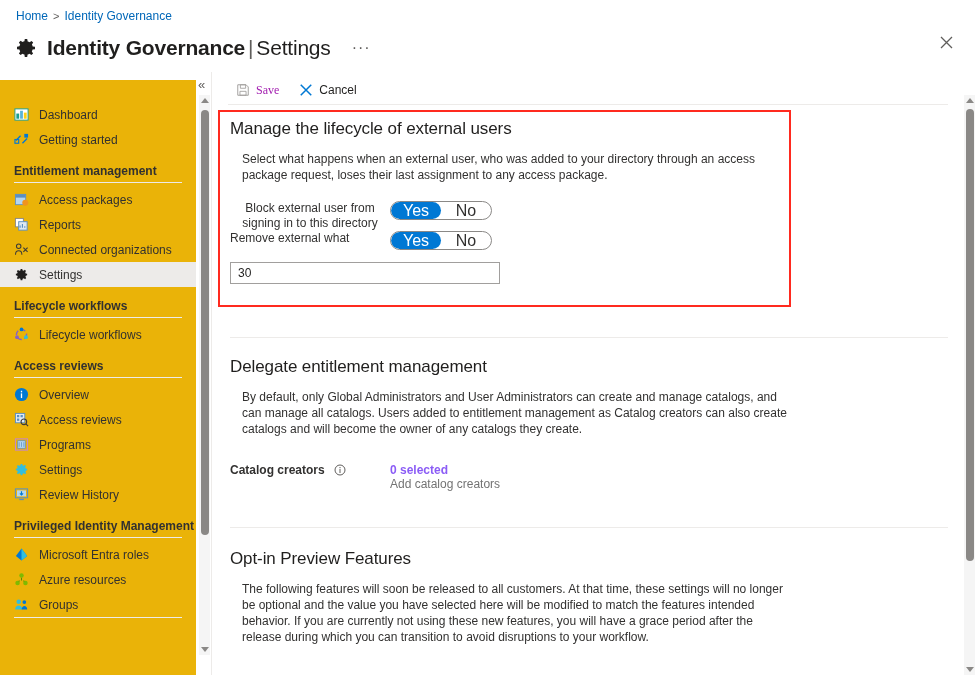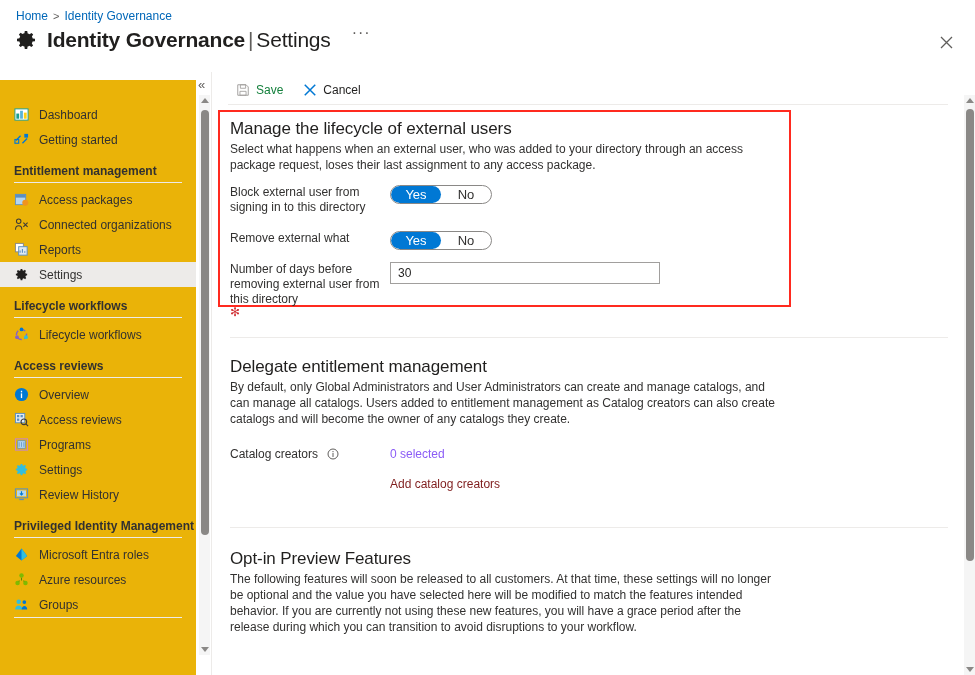--- a/index.html
+++ b/index.html
@@ -19,21 +19,21 @@
     position: absolute; left: 16px; top: 8px;
     font-size: 12px; line-height: 16px;
     display: flex; align-items: center; gap: 5px;
   }
   .breadcrumb a { color: #0067b8; text-decoration: none; cursor: pointer; }
   .breadcrumb .sep { color: #605e5c; font-size: 11px; }
 
   
   .title-row {
     position: absolute; left: 14px; top: 28px;
-    display: flex; align-items: flex-start; gap: 9px;
+    display: flex; align-items: flex-end; gap: 9px;
     height: 32px;
   }
   .title-gear { width: 24px; height: 24px; display: block; }
   .title-text {
     font-size: 21px; font-weight: 600; letter-spacing: -0.2px;
     color: #201f1e; white-space: nowrap;
   }
   .title-text .pipe { font-weight: 300; color: #605e5c; margin: 0 3px; }
   .title-text .sub { font-weight: 400; color: #201f1e; }
   .title-ellipsis {
@@ -103,21 +103,21 @@
   
   .cmdbar {
     position: absolute; left: 228px; top: 78px;
     height: 24px; display: flex; align-items: center; gap: 4px;
   }
   .cmd {
     display: flex; align-items: center; gap: 6px;
     height: 24px; padding: 0 8px; font-size: 12px;
     cursor: pointer; border-radius: 2px;
   }
-  .cmd.disabled { color: #15803d; cursor: default; }
+  .cmd.disabled { color: #a21caf; cursor: default; font-family: Liberation Serif, serif; }
   .cmd.enabled { color: #201f1e; }
   .cmd svg { display: block; }
   .cmd-rule {
     position: absolute; left: 228px; top: 104px;
     width: 720px; height: 1px; background: #edebe9;
   }
 
   
   .content {
     position: absolute; left: 212px; top: 105px;
@@ -129,42 +129,42 @@
     width: 573px; height: 197px;
     border: 2px solid #ff2a1f;
   }
   .sec { position: absolute; left: 18px; }
   .sec-title {
     font-size: 17px; font-weight: 400; color: #201f1e;
     letter-spacing: -0.1px; margin: 0 0 2px 0;
   }
   .sec-desc {
     font-size: 12px; line-height: 16px; color: #323130;
-    margin: 0;
+    margin: 12px;
   }
 
   .field-row {
     position: absolute; display: flex; align-items: flex-start;
   }
   .field-label {
     font-size: 12px; line-height: 15px; color: #323130;
     width: 160px; flex: none;
   }
   .req { color: #d13438; font-size: 12px; line-height: 10px; }
 
   
   .toggle {
     display: flex; align-items: stretch;
     width: 102px; height: 19px;
     border: 1px solid #8a8886; border-radius: 10px;
     overflow: hidden; background: #ffffff; cursor: pointer;
   }
   .toggle .opt {
     flex: 1; display: flex; align-items: center; justify-content: center;
-    font-size: 13px; color: #323130;
+    font-size: 16px; color: #323130;
   }
   .toggle .opt.on {
     background: #0078d4; color: #ffffff; border-radius: 10px;
     font-weight: 400;
   }
 
   .txtinput {
     width: 270px; height: 22px;
     border: 1px solid #a19f9d; background: #fff;
     font-size: 12px; color: #201f1e;
@@ -172,21 +172,21 @@
     outline: none;
   }
 
   .hr {
     position: absolute; left: 18px; width: 718px;
     height: 1px; background: #edebe9;
   }
 
   .value-text { font-size: 12px; color: #8b5cf6; }
   .link {
-    font-size: 12px; color: #7f1d1d; cursor: pointer;
+    font-size: 12px; color: #737373; cursor: pointer;
     text-decoration: none;
   }
   .info-ico {
     width: 12px; height: 12px; display: inline-block;
     vertical-align: -2px; margin-left: 6px;
   }
 
   
   .sb.right { right: 0; top: 95px; height: 580px; }
 </style>
@@ -275,36 +275,36 @@
               <rect x="1.5" y="2.5" width="11" height="11" fill="#b4d6f0" stroke="#5a8fc2" stroke-width="0.9"></rect>
               <rect x="1.5" y="2.5" width="11" height="3.5" fill="#5a8fc2"></rect>
               <circle cx="12" cy="11.5" r="3.2" fill="#f0941e"></circle>
             </svg>
           </span>
           <span>Access packages</span>
         </div>
         <div class="nav-item">
           <span style="display: flex;">
             <svg class="nav-ico" viewBox="0 0 16 16" aria-hidden="true">
+              <rect x="1.5" y="1.5" width="8.5" height="9" fill="#fff" stroke="#8a8886" stroke-width="1"></rect>
+              <rect x="5" y="5" width="9" height="9" fill="#dfe9f2" stroke="#5a8fc2" stroke-width="1"></rect>
+              <path d="M6.5 11.5v-2.5 M9 11.5v-4 M11.5 11.5v-1.6" stroke="#5a8fc2" stroke-width="1.2"></path>
+            </svg>
+          </span>
+          <span>Reports</span>
+        </div>
+        <div class="nav-item">
+          <span style="display: flex;">
+            <svg class="nav-ico" viewBox="0 0 16 16" aria-hidden="true">
               <circle cx="5" cy="4.5" r="2.4" fill="none" stroke="#3b3a39" stroke-width="1.1"></circle>
               <path d="M1.6 13.5c0-2.6 1.6-4.2 3.4-4.2s3.4 1.6 3.4 4.2" fill="none" stroke="#3b3a39" stroke-width="1.1"></path>
               <path d="M10 6 L14.5 10.5 M14.5 6 L10 10.5" stroke="#3b3a39" stroke-width="1.2"></path>
             </svg>
           </span>
           <span>Connected organizations</span>
-        </div>
-        <div class="nav-item">
-          <span style="display: flex;">
-            <svg class="nav-ico" viewBox="0 0 16 16" aria-hidden="true">
-              <rect x="1.5" y="1.5" width="8.5" height="9" fill="#fff" stroke="#8a8886" stroke-width="1"></rect>
-              <rect x="5" y="5" width="9" height="9" fill="#dfe9f2" stroke="#5a8fc2" stroke-width="1"></rect>
-              <path d="M6.5 11.5v-2.5 M9 11.5v-4 M11.5 11.5v-1.6" stroke="#5a8fc2" stroke-width="1.2"></path>
-            </svg>
-          </span>
-          <span>Reports</span>
         </div>
         <div class="nav-item selected">
           <span style="display: flex;">
             <svg class="nav-ico" viewBox="0 0 16 16" aria-hidden="true">
               <path d="M8 5.4a2.6 2.6 0 1 0 0 5.2 2.6 2.6 0 0 0 0-5.2zm0 4a1.4 1.4 0 1 1 0-2.8 1.4 1.4 0 0 1 0 2.8z" fill="#201f1e"></path>
               <path d="M14 8.9V7.1l-1.6-.3a4.8 4.8 0 0 0-.5-1.3l.9-1.3-1.2-1.2-1.3.9a4.8 4.8 0 0 0-1.3-.5L8.9 2H7.1l-.3 1.6a4.8 4.8 0 0 0-1.3.5l-1.3-.9L3 4.4l.9 1.3a4.8 4.8 0 0 0-.5 1.3L2 7.1v1.8l1.6.3c.1.5.3.9.5 1.3L3 11.8 4.2 13l1.3-.9c.4.2.8.4 1.3.5l.3 1.6h1.8l.3-1.6c.5-.1.9-.3 1.3-.5l1.3.9 1.2-1.2-.9-1.3c.2-.4.4-.8.5-1.3L14 8.9z" fill="#201f1e"></path>
             </svg>
           </span>
           <span>Settings</span>
         </div>
@@ -425,52 +425,48 @@
 
   <div class="content">
 
     <div class="redbox"></div>
 
     <div class="sec" style="top:14px; width:560px;">
       <h2 class="sec-title">Manage the lifecycle of external users</h2>
       <p class="sec-desc" style="width:528px;">Select what happens when an external user, who was added to your directory through an access package request, loses their last assignment to any access package.</p>
     </div>
 
-    <div class="field-row" style="left:18px; top:80px;">
+    <div class="field-row" style="left:18px; top:96px;text-align:center;">
       <div class="field-label">Block external user from signing in to this directory</div>
       <div class="toggle">
         <div class="opt on">Yes</div>
         <div class="opt">No</div>
       </div>
     </div>
 
     <div class="field-row" style="left:18px; top:126px;">
       <div class="field-label">Remove external what</div>
       <div class="toggle">
         <div class="opt on">Yes</div>
         <div class="opt">No</div>
       </div>
     </div>
 
     <div class="field-row" style="left:18px; top:157px;">
-      <div class="field-label">
-        <span>Number of days before removing external user from this directory</span>
-        <div class="req">✻</div>
-      </div>
       <input class="txtinput" type="text" value="30" style="">
     </div>
 
     <div class="hr" style="top:232px;"></div>
 
     <div class="sec" style="top:252px; width:570px;">
       <h2 class="sec-title">Delegate entitlement management</h2>
       <p class="sec-desc" style="width:548px;">By default, only Global Administrators and User Administrators can create and manage catalogs, and can manage all catalogs. Users added to entitlement management as Catalog creators can also create catalogs and will become the owner of any catalogs they create.</p>
     </div>
 
-    <div class="field-row" style="left:18px; top:342px;">
+    <div class="field-row" style="left:18px; top:358px;font-weight:bold;">
       <div class="field-label" style="width:160px;">
         <span>Catalog creators</span>
         <span class="info-ico">
           <svg width="12" height="12" viewBox="0 0 12 12" aria-hidden="true">
             <circle cx="6" cy="6" r="5" fill="none" stroke="#605e5c" stroke-width="1"></circle>
             <rect x="5.5" y="5" width="1" height="4" fill="#605e5c"></rect>
             <rect x="5.5" y="3" width="1" height="1.2" fill="#605e5c"></rect>
           </svg>
         </span>
       </div>

